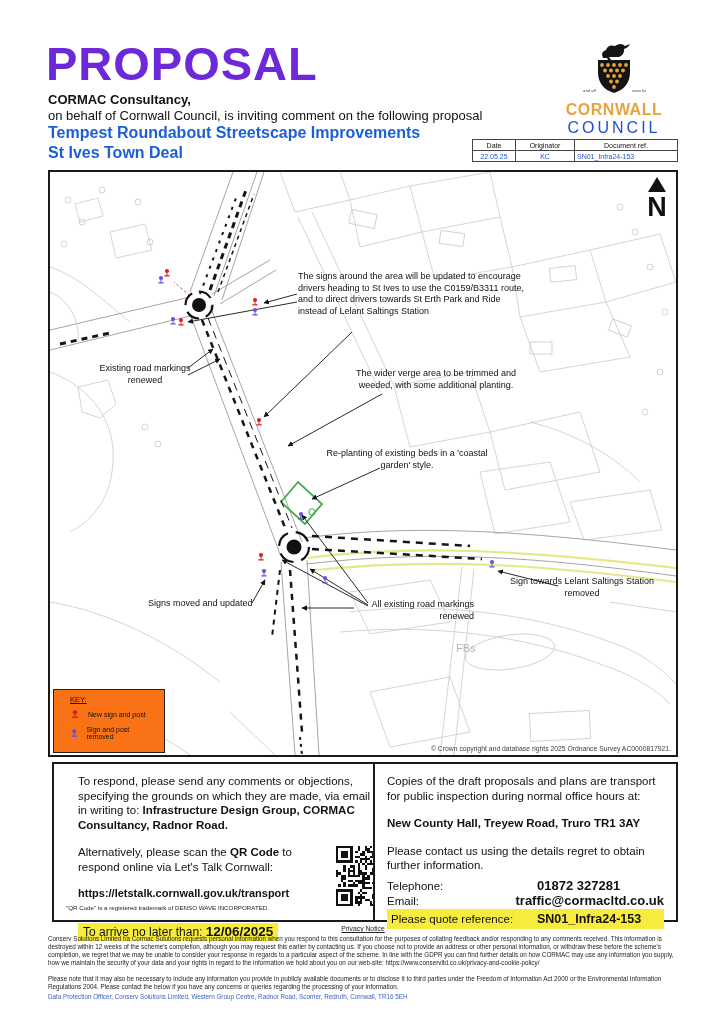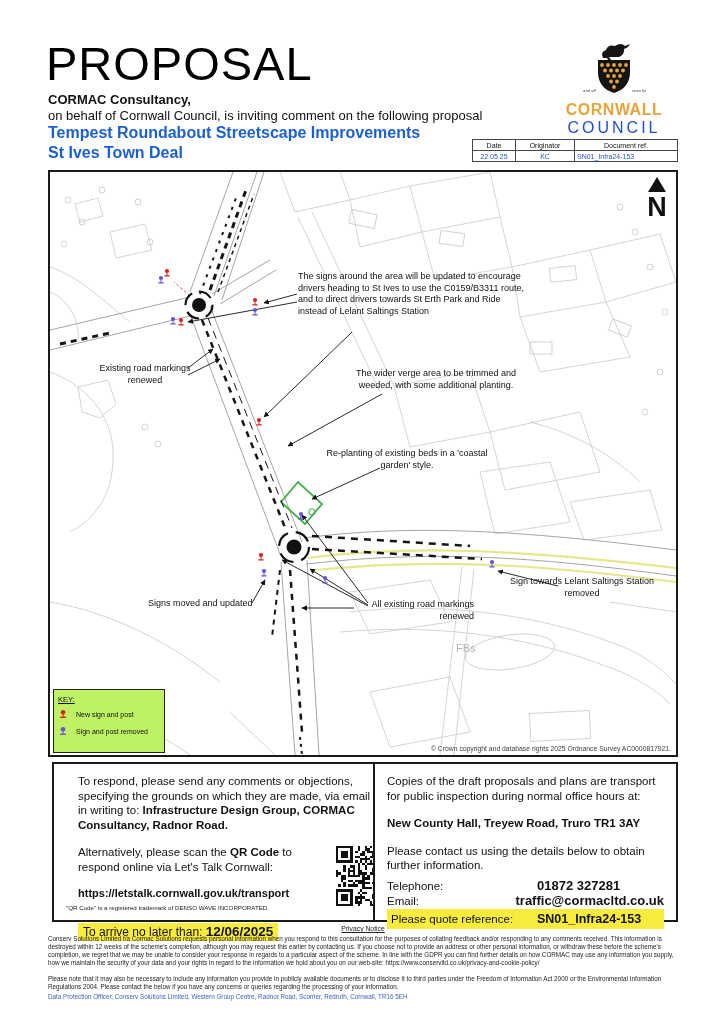--- a/index.html
+++ b/index.html
@@ -1,19 +1,19 @@
 <!DOCTYPE html>
 <html><head>
 <meta charset="utf-8">
 <style>
   html,body{margin:0;padding:0;background:#e8e8e8;}
   .page{position:relative;width:724px;height:1024px;background:#ffffff;
         font-family:"Liberation Sans",sans-serif;color:#111;overflow:hidden;margin:0 auto;}
   
-  .title{position:absolute;left:46px;top:36px;font-size:47px;font-weight:400;letter-spacing:1px;color:#000000;}
+  .title{position:absolute;left:46px;top:36px;font-size:47px;font-weight:700;letter-spacing:1px;color:#6d28d9;}
   .consultancy{position:absolute;left:48px;top:92px;font-size:13px;font-weight:bold;}
   .intro{position:absolute;left:48px;top:108px;font-size:13px;}
   .scheme1{position:absolute;left:48px;top:124px;font-size:16px;font-weight:bold;color:#1b5fd6;}
   .scheme2{position:absolute;left:48px;top:144px;font-size:16px;font-weight:bold;color:#1b5fd6;}
   
   .logo{position:absolute;left:532px;top:40px;width:164px;display:flex;flex-direction:column;align-items:center;}
   .logo-name{font-size:16px;font-weight:bold;color:#e7a33c;letter-spacing:0.5px;line-height:19px;}
   .logo-sub{font-size:16px;font-weight:500;color:#1d4ed8;letter-spacing:3px;line-height:17px;}
   
   .doc-table{position:absolute;left:472px;top:139px;width:206px;border-collapse:collapse;font-size:7px;}
@@ -28,21 +28,21 @@
   .ann-markings{left:36px;top:191px;width:118px;text-align:center;}
   .ann-verge{left:298px;top:196px;width:176px;text-align:center;}
   .ann-replant{left:276px;top:276px;width:162px;text-align:center;}
   .ann-moved{left:98px;top:426px;width:115px;}
   .ann-allmark{left:306px;top:427px;width:118px;text-align:right;}
   .ann-lelant{left:448px;top:404px;width:168px;text-align:center;}
   .fbs{position:absolute;left:406px;top:470px;font-size:11px;color:#b2b2b2;}
   .north{position:absolute;left:592px;top:5px;width:30px;text-align:center;}
   .north .n{font-size:27px;font-weight:900;line-height:22px;}
   .map-copy{position:absolute;right:5px;top:573px;font-size:6.8px;color:#3c3c3c;}
-  .keybox{position:absolute;left:3px;top:517px;width:112px;height:64px;border:1.4px solid #222;background:#bef264;padding:5px 4px;box-sizing:border-box;}
+  .keybox{position:absolute;left:3px;top:517px;width:112px;height:64px;border:1.4px solid #222;background:#f97316;padding:5px 16px;box-sizing:border-box;}
   .keybox .kt{font-size:7.5px;text-decoration:underline;margin-bottom:5px;}
   .krow{display:flex;align-items:center;gap:7px;margin-bottom:6px;}
   .krow span{font-size:7px;}
   
   .box{position:absolute;border:2px solid #1a1a1a;box-sizing:border-box;background:#fff;font-size:11.5px;line-height:14.5px;}
   .box-left{left:52px;top:762px;width:358px;height:160px;padding:10px 24px;}
   .box-right{left:373px;top:762px;width:305px;height:160px;padding:10px 12px;}
   .b{font-weight:bold;}
   .hl{background:#f7ec3e;}
   .deadline{display:inline-block;padding:2px 5px;margin-top:22px;font-size:12px;}
@@ -657,21 +657,21 @@
           <rect x="15" y="24" width="1" height="1" fill="#111"></rect>
           <rect x="18" y="24" width="1" height="1" fill="#111"></rect>
           <rect x="20" y="24" width="1" height="1" fill="#111"></rect>
           <rect x="21" y="24" width="1" height="1" fill="#111"></rect>
         </svg></div>
   </div>
 
   <div class="box box-right">
     <div>Copies of the draft proposals and plans are transport for public inspection during normal office hours at:</div>
     <div class="b mt">New County Hall, Treyew Road, Truro TR1 3AY</div>
-    <div class="mt">Please contact us using the details below to obtain further information.</div>
+    <div class="mt">Please contact us using the details regret to obtain further information.</div>
     <div class="crow" style="margin-top:6px">
       <span class="cl">Telephone:</span>
       <span class="cv">01872 327281</span>
     </div>
     <div class="crow">
       <span class="cl">Email:</span>
       <span class="cv">traffic@cormacltd.co.uk</span>
     </div>
     <div class="refrow hl">
       <span class="cl">Please quote reference:</span>

